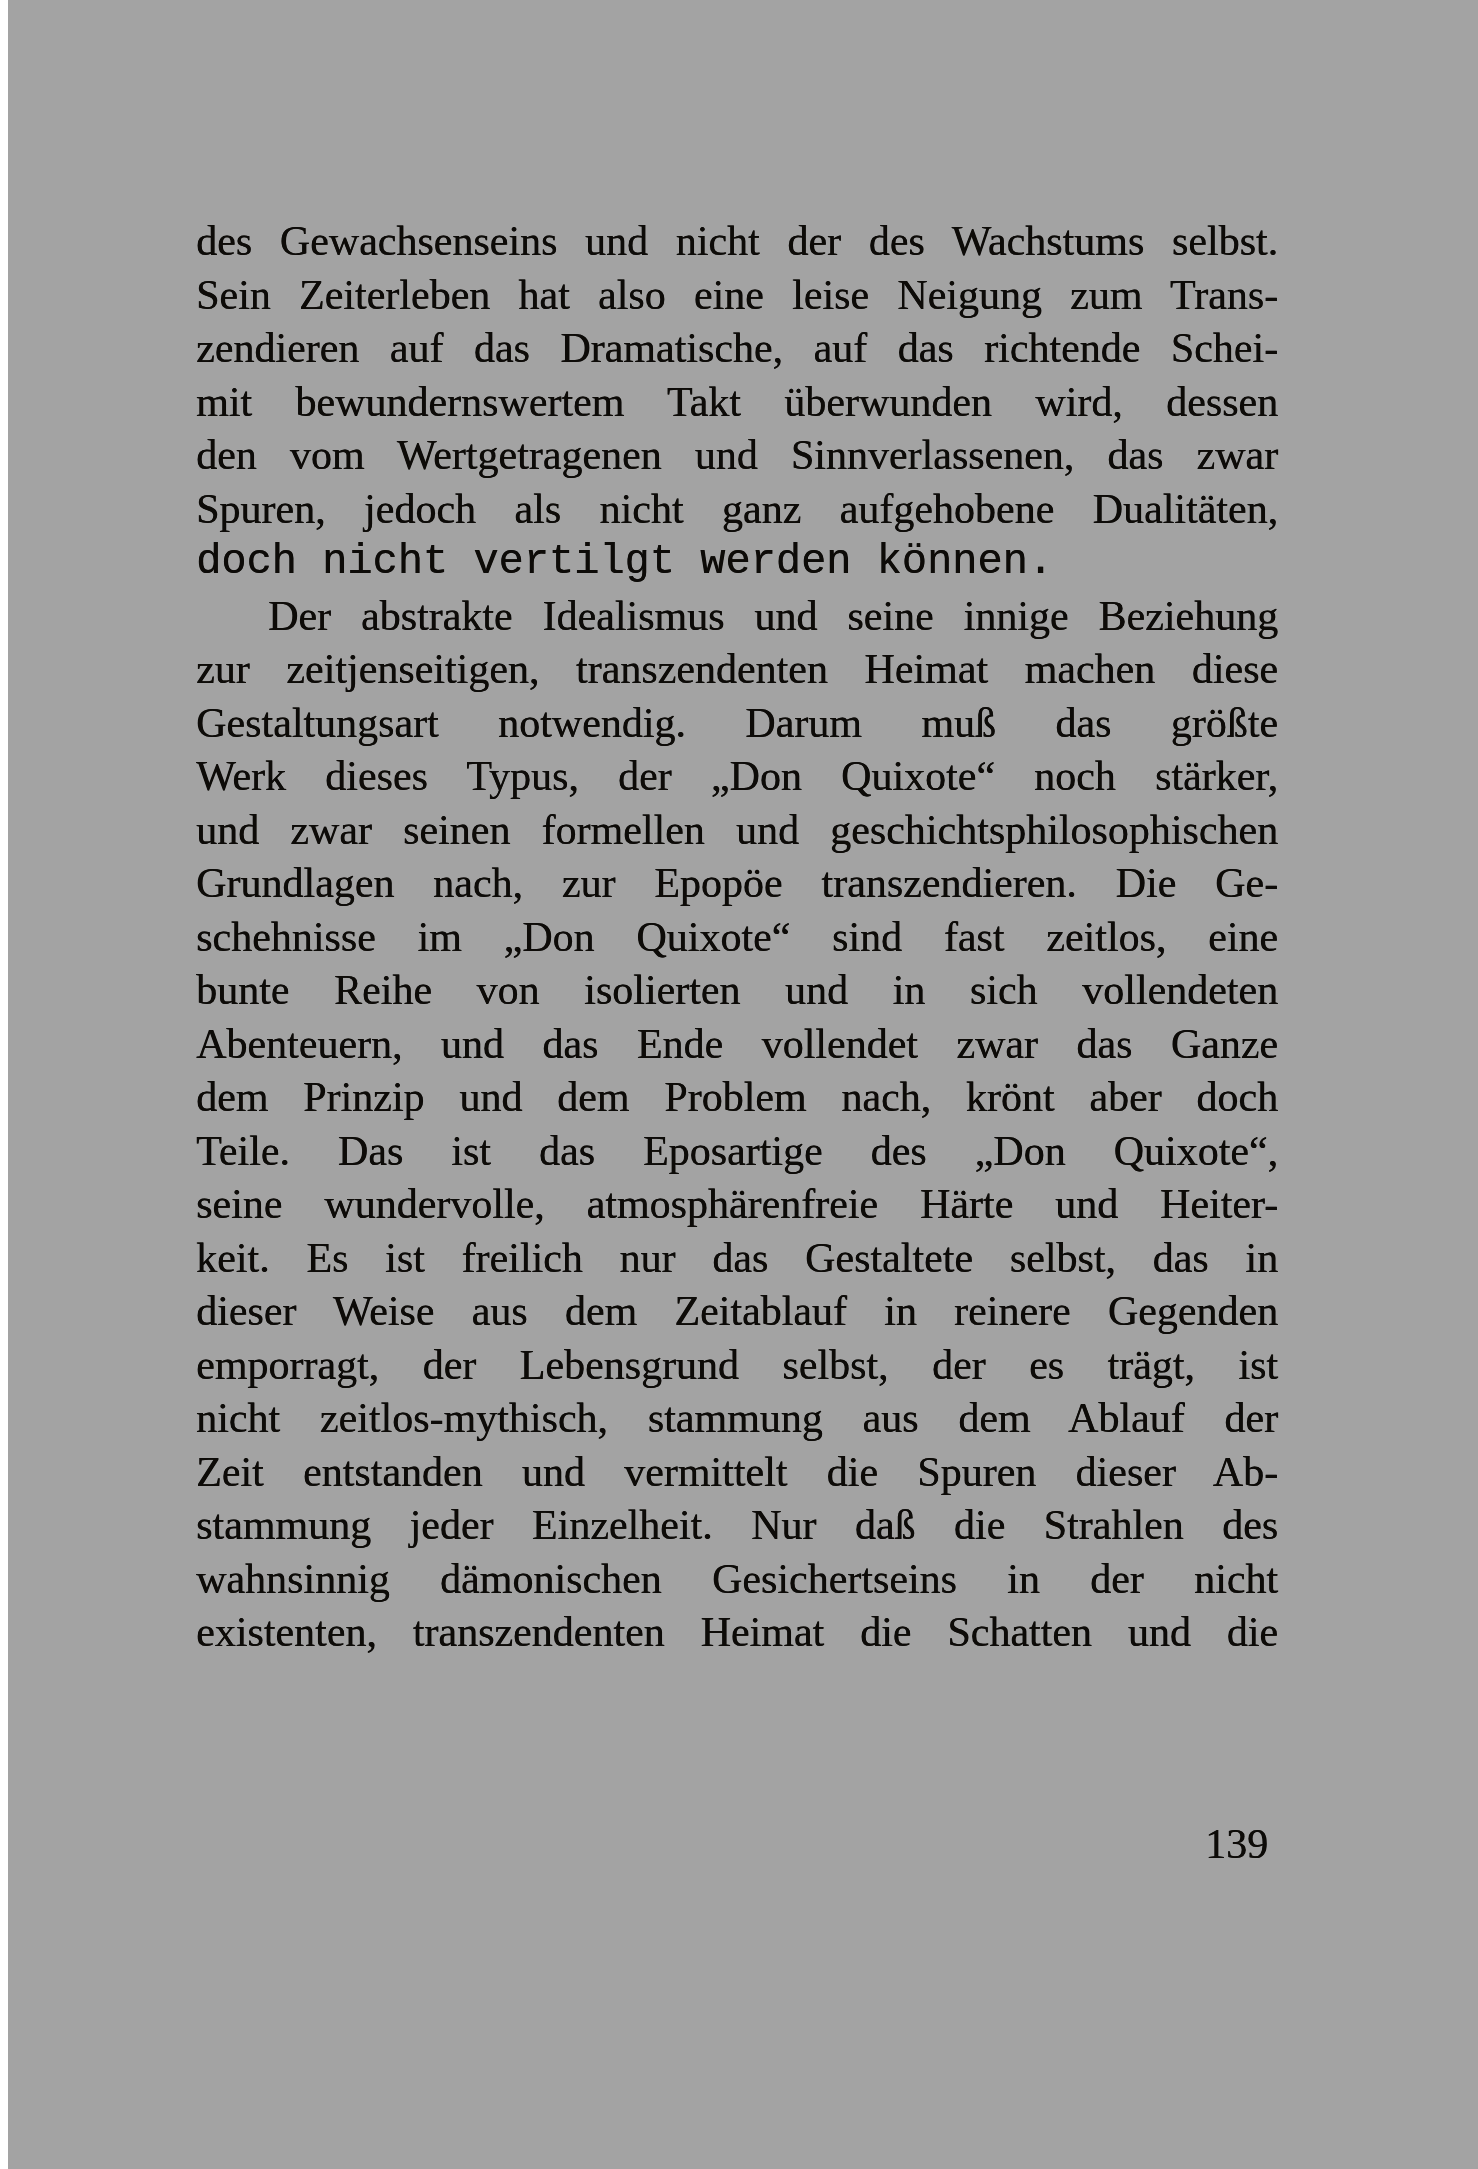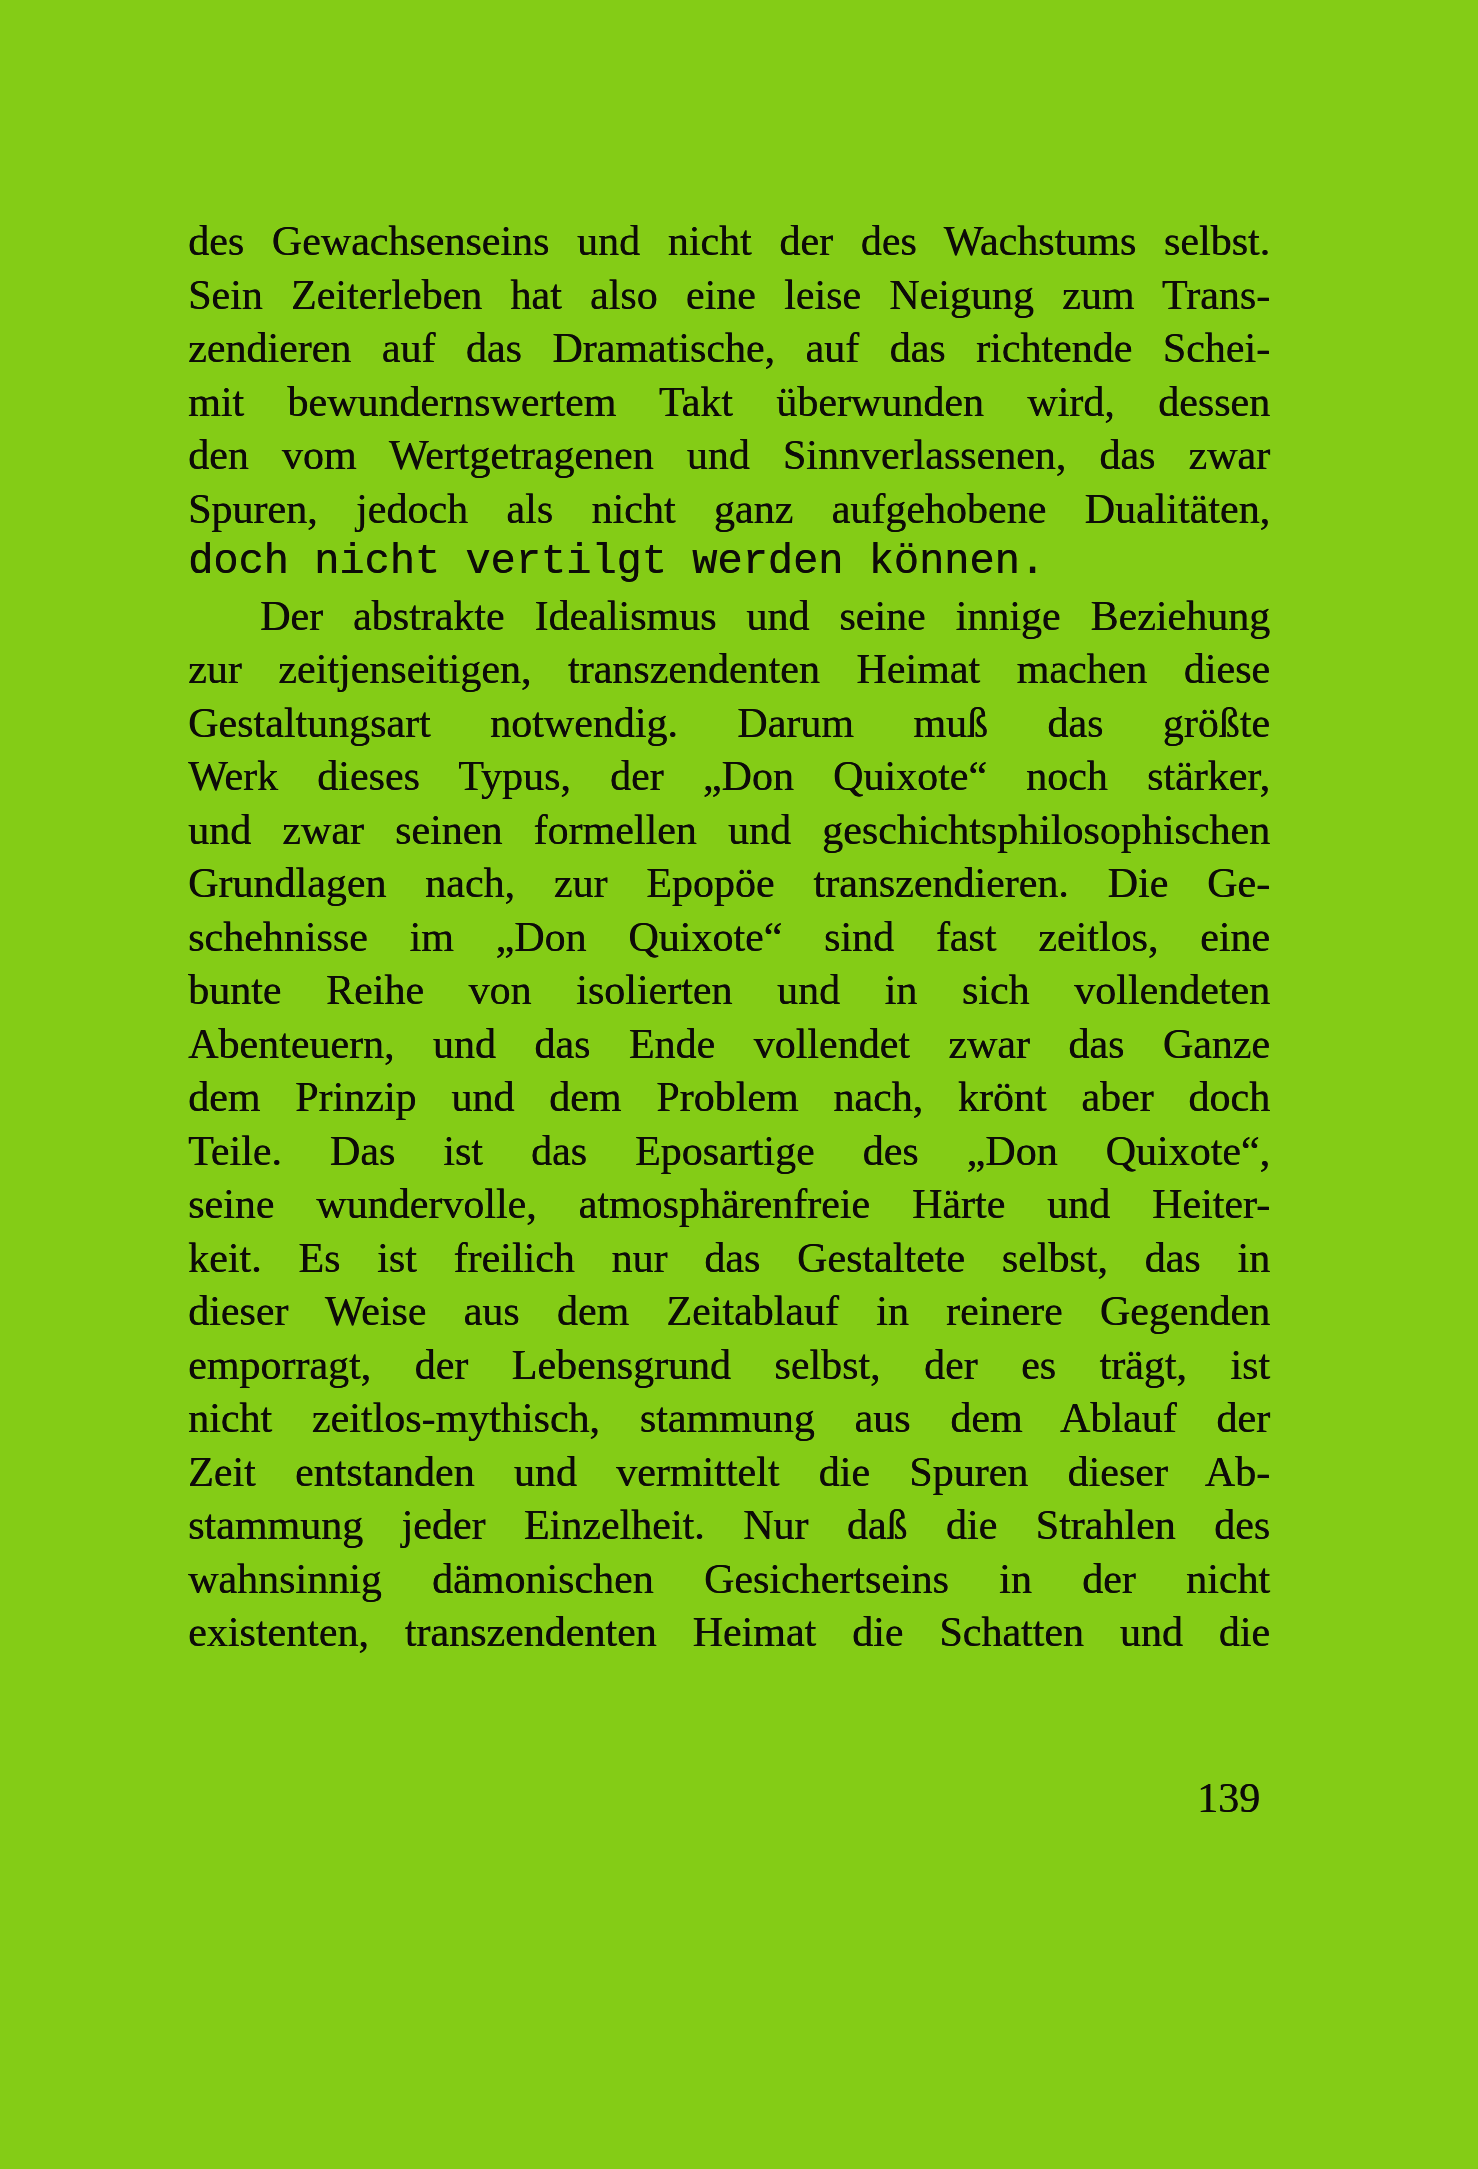--- a/index.html
+++ b/index.html
@@ -11,21 +11,22 @@
     height: 2169px;
     background: #ffffff;
     position: relative;
     overflow: hidden;
     font-family: "Liberation Serif", "DejaVu Serif", serif;
     color: #0d0b08;
   }
   .page {
     position: absolute;
     inset: 0;
-    background: #84cc16;
+    background: #a3a3a3;
+    margin-left: 8px;
   }
   .textblock {
     position: absolute;
     left: 188px;
     top: 215px;
     width: 1082px;
   }
   .line {
     font-size: 42px;
     line-height: 53.5px;
@@ -38,21 +39,21 @@
   .line--end {
     text-align-last: left;
     font-family: Liberation Mono, monospace;
   }
   .line--indent {
     text-indent: 72px;
   }
   .pagenumber {
     position: absolute;
     left: 188px;
-    top: 1772px;
+    top: 1818px;
     width: 1082px;
     box-sizing: border-box;
     padding-right: 10px;
     text-align: right;
     font-size: 42px;
     line-height: 53.5px;
     text-shadow: 0.4px 0.4px 0 currentColor;
   }
 </style>
 </head>

